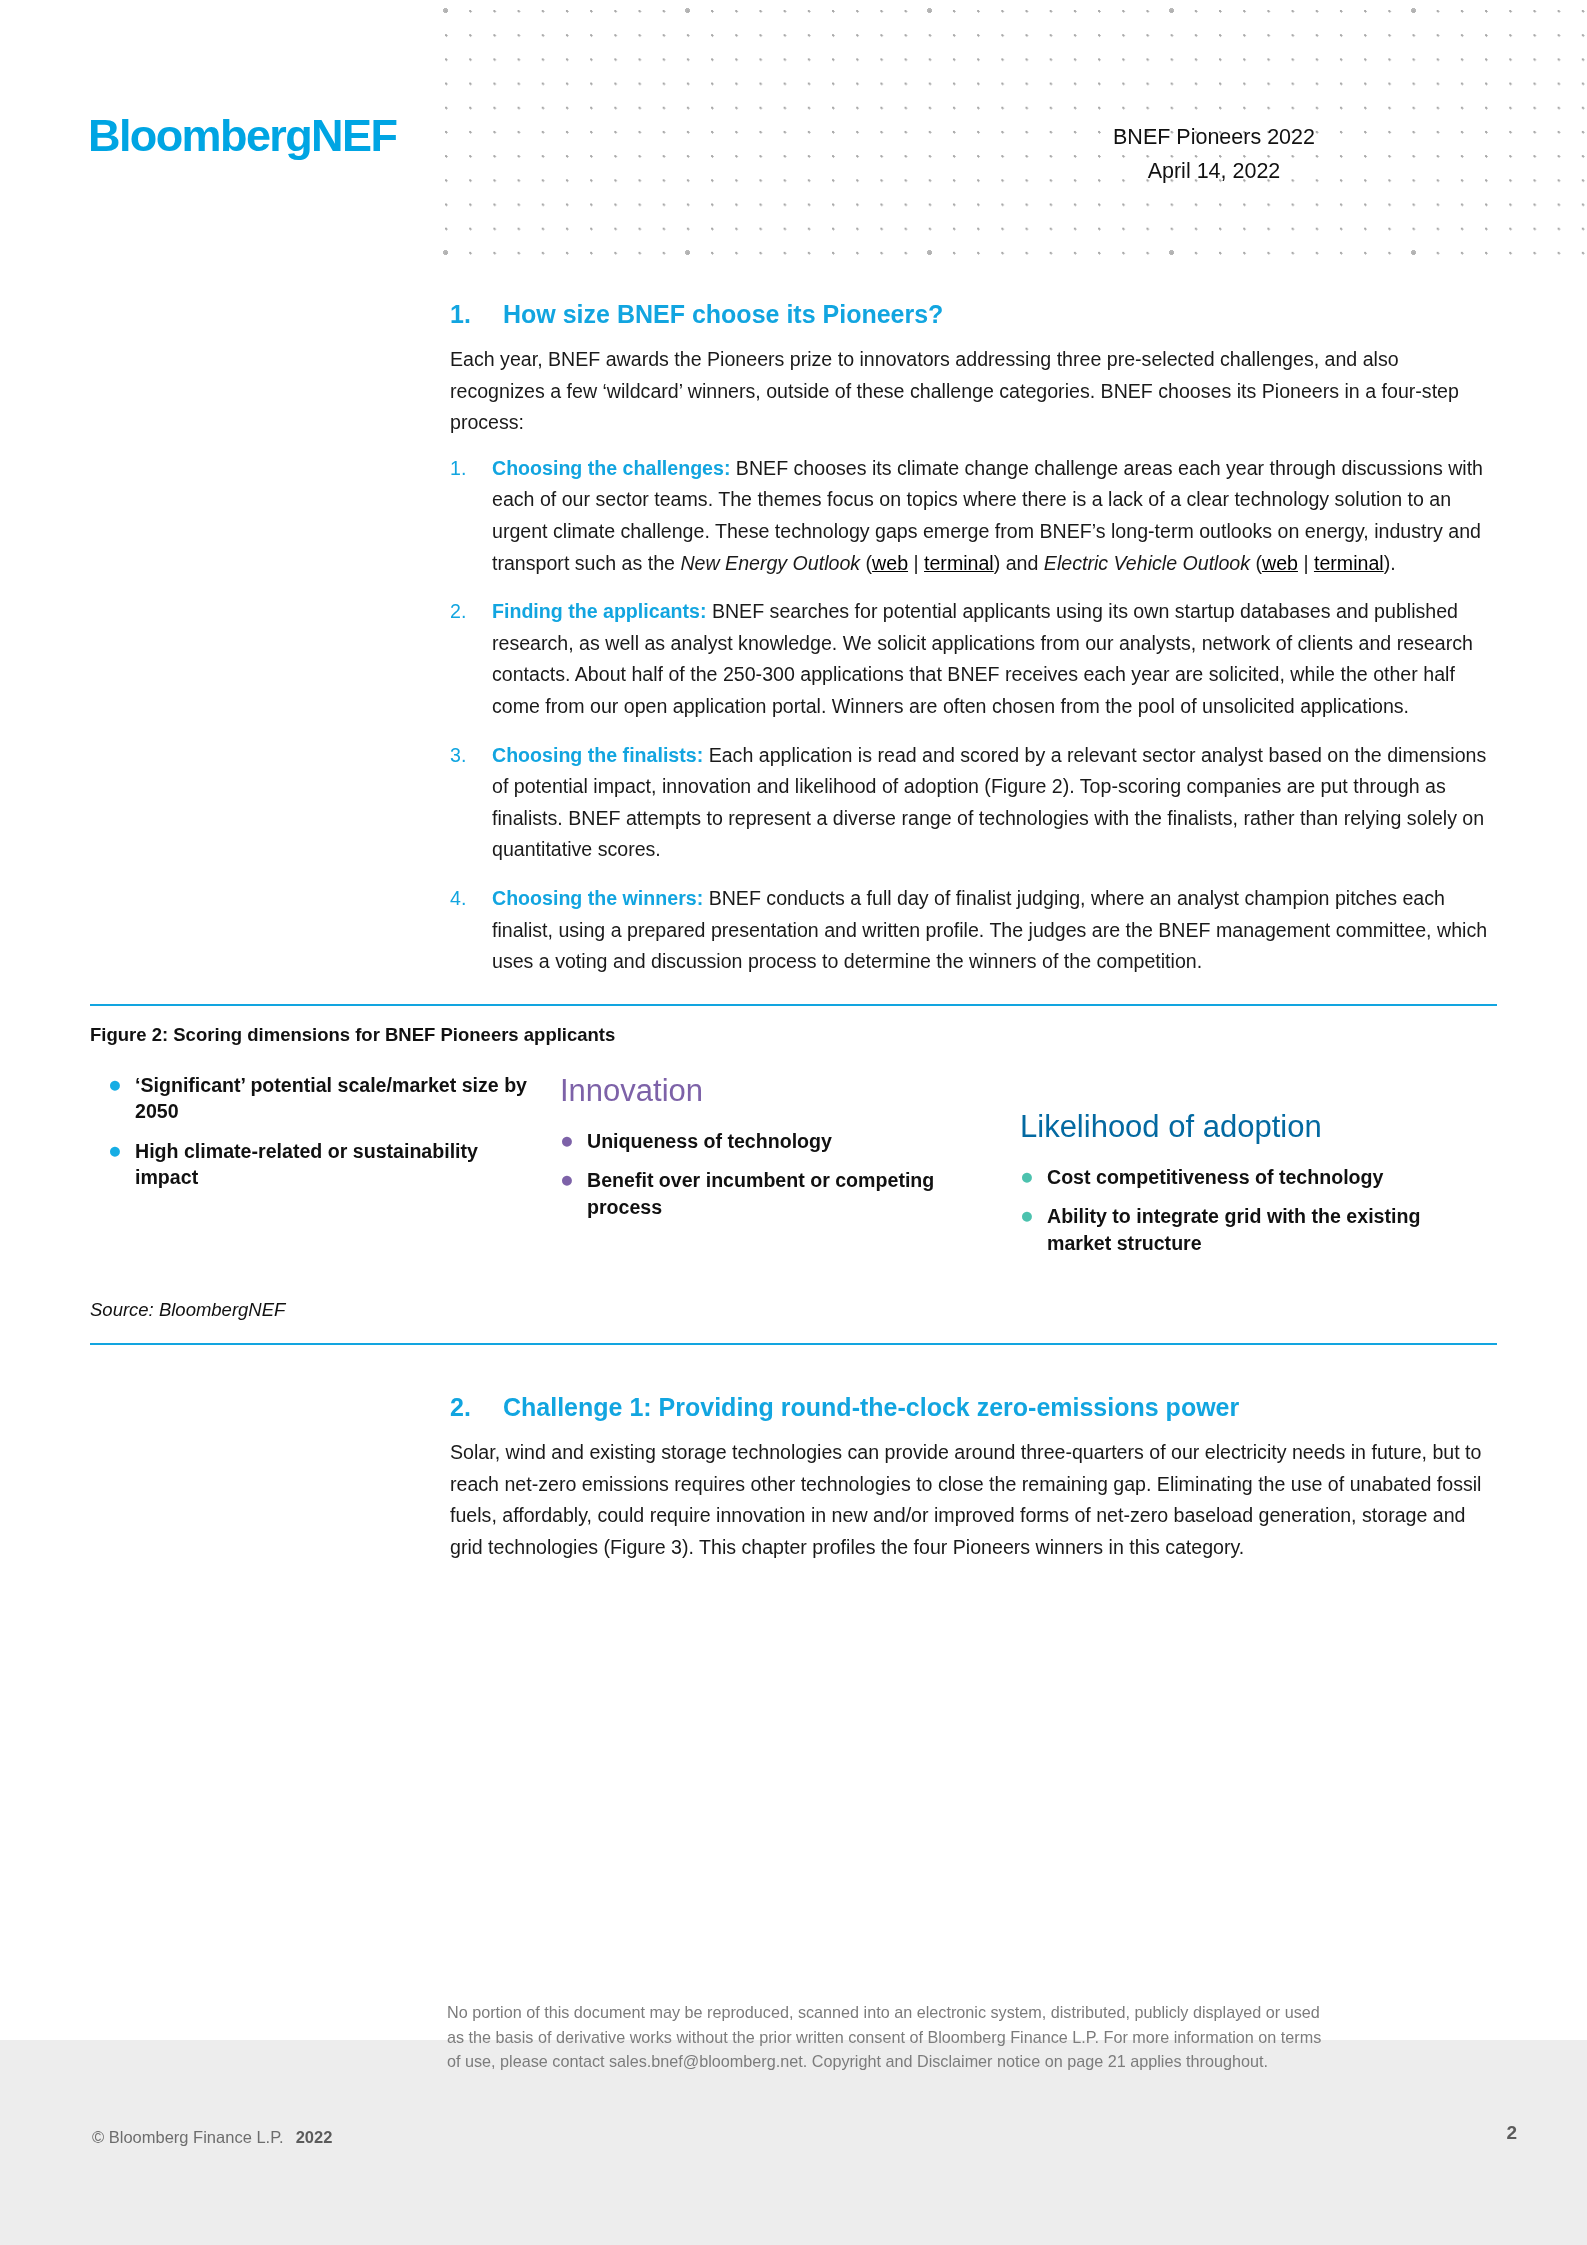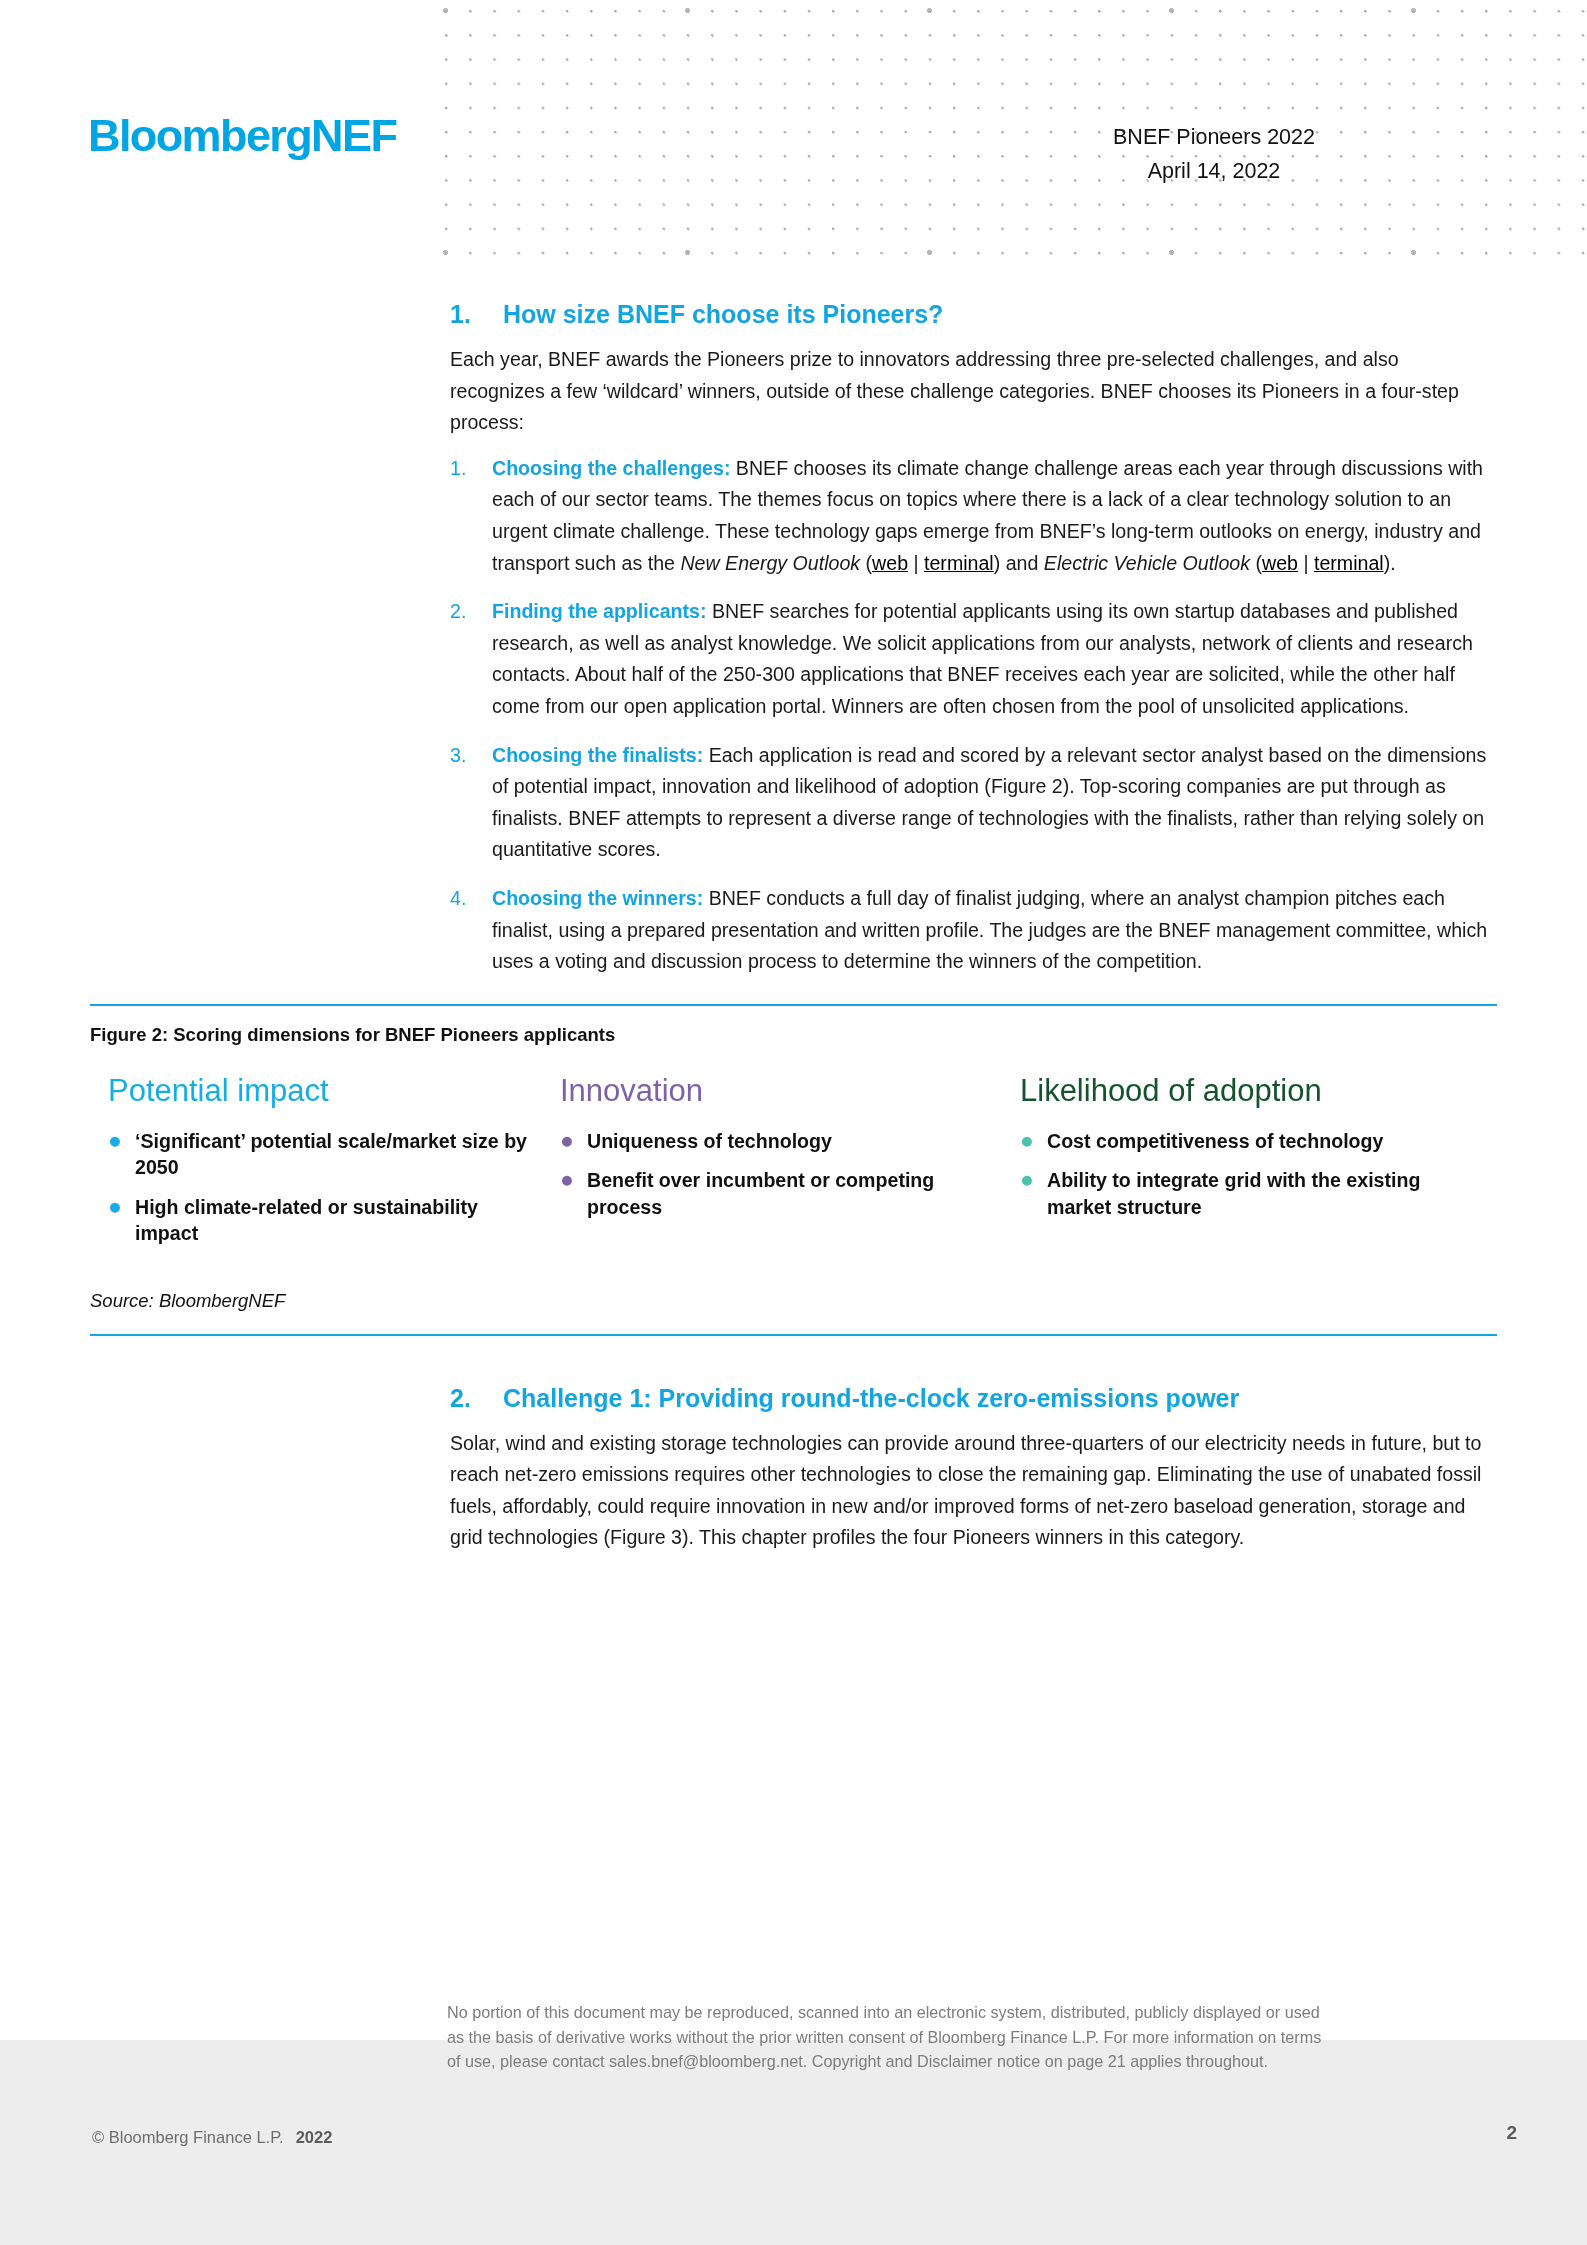--- a/index.html
+++ b/index.html
@@ -249,21 +249,20 @@
       </li>
     </ol>
   </div>
 
   <div class="figwrap" style="margin-top:26px;">
     <div class="rule"></div>
     <div class="fig-title">Figure 2: Scoring dimensions for BNEF Pioneers applicants</div>
 
     <div class="fig-cols">
       <div class="fig-col">
-        <div class="fig-head" style="color:#16ade4;">Potential impact</div>
         <ul class="figlist">
           <li>
               <span class="bul" style="color:#16ade4;">●</span>
               <span class="bt">‘Significant’ potential scale/market size by 2050</span>
             </li>
           <li>
               <span class="bul" style="color:#16ade4;">●</span>
               <span class="bt">High climate-related or sustainability impact</span>
             </li>
         </ul>
@@ -277,21 +276,21 @@
               <span class="bt">Uniqueness of technology</span>
             </li>
           <li>
               <span class="bul" style="color:#7d62a8;">●</span>
               <span class="bt">Benefit over incumbent or competing process</span>
             </li>
         </ul>
       </div>
 
       <div class="fig-col">
-        <div class="fig-head" style="color:#14532d;">Likelihood of adoption</div>
+        <div class="fig-head" style="color:#0369a1;margin-top:36px;">Likelihood of adoption</div>
         <ul class="figlist">
           <li>
               <span class="bul" style="color:#4cc2ae;">●</span>
               <span class="bt">Cost competitiveness of technology</span>
             </li>
           <li>
               <span class="bul" style="color:#4cc2ae;">●</span>
               <span class="bt">Ability to integrate grid with the existing market structure</span>
             </li>
         </ul>

